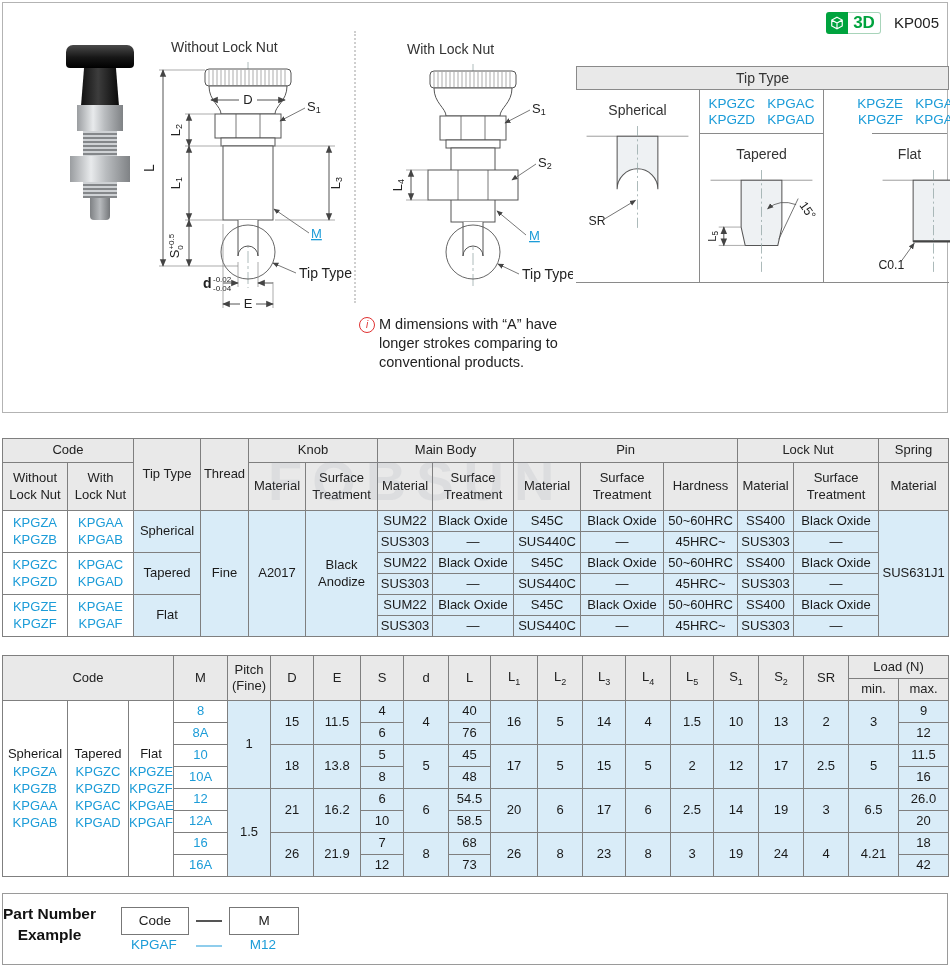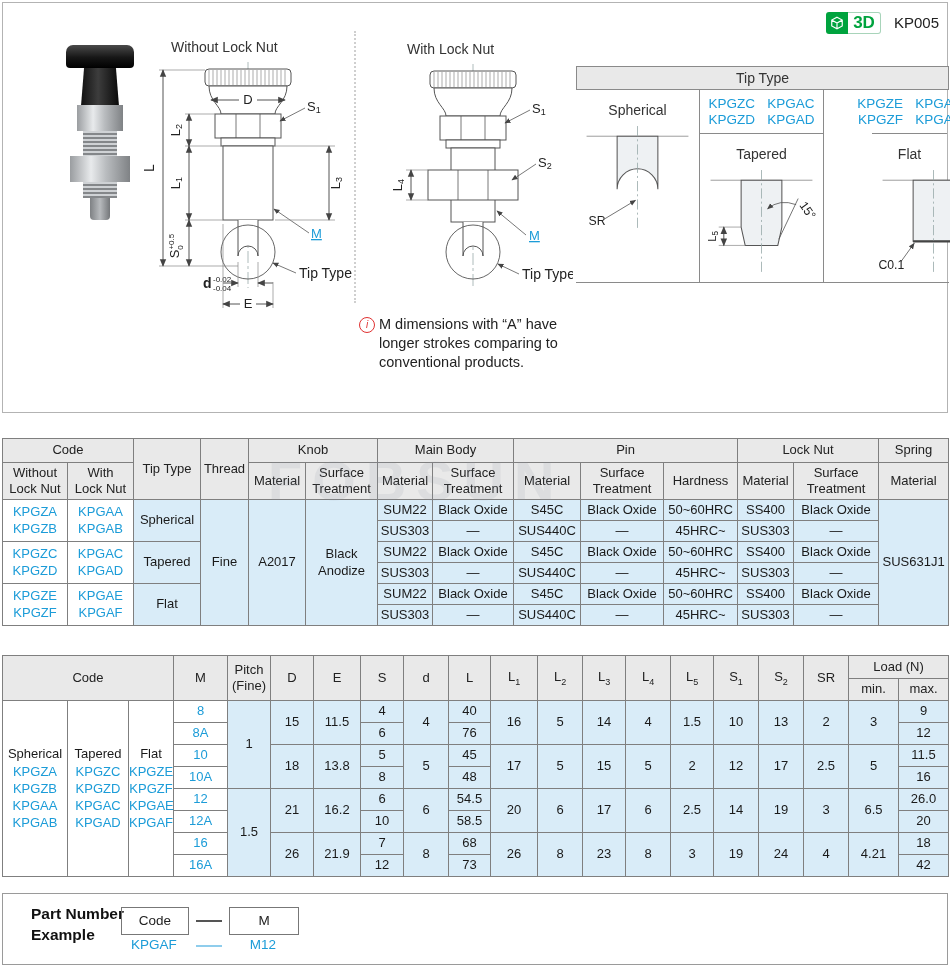--- a/index.html
+++ b/index.html
@@ -41,21 +41,21 @@
   th{background:#e9e9e9;color:#222;}
   td.b{background:#d9ecf8;}
   td.c{background:#fff;color:#1c9cd8;}
   sub{font-size:9px;}
   .code-title{color:#1a1a1a;font-size:13px;}
   .code-links div{color:#1c9cd8;font-size:13px;line-height:17px;}
   
   #watermark{left:268px;top:448px;width:400px;font-size:56px;font-weight:bold;letter-spacing:10px;color:rgba(140,150,160,0.13);pointer-events:none;}
   
   #pn-box{left:2px;top:893px;width:944px;height:70px;border:1px solid #9a9a9a;}
-  #pn-title{left:28px;top:9px;font-size:15.5px;font-weight:bold;line-height:21px;color:#111;}
+  #pn-title{left:0;top:9px;font-size:15.5px;font-weight:bold;line-height:21px;color:#111;text-align:center;}
   .pn-cell{border:1px solid #777;height:26px;line-height:26px;text-align:center;font-size:13.5px;color:#222;}
   .pn-dash{border-top:2px solid #555;}
   .pn-dash-blue{border-top:2px solid #8fcdec;}
   .pn-blue{color:#1c9cd8;font-size:13.5px;text-align:center;}
   svg text{font-family:"Liberation Sans",sans-serif;}
 </style>
 </head>
 <body>
 
 <svg width="0" height="0" style="position:absolute">
@@ -304,21 +304,21 @@
       <tr style="height:24px">
     <th colspan="2">Code</th>
     <th rowspan="2">Tip Type</th>
     <th rowspan="2">Thread</th>
     <th colspan="2">Knob</th>
     <th colspan="2">Main Body</th>
     <th colspan="3">Pin</th>
     <th colspan="2">Lock Nut</th>
     <th>Spring</th>
   </tr>
-  <tr style="height:37px">
+  <tr style="height:48px">
     <th class="pre">Without
 Lock Nut</th>
     <th class="pre">With
 Lock Nut</th>
     <th>Material</th>
     <th class="pre">Surface
 Treatment</th>
     <th>Material</th>
     <th class="pre">Surface
 Treatment</th>

